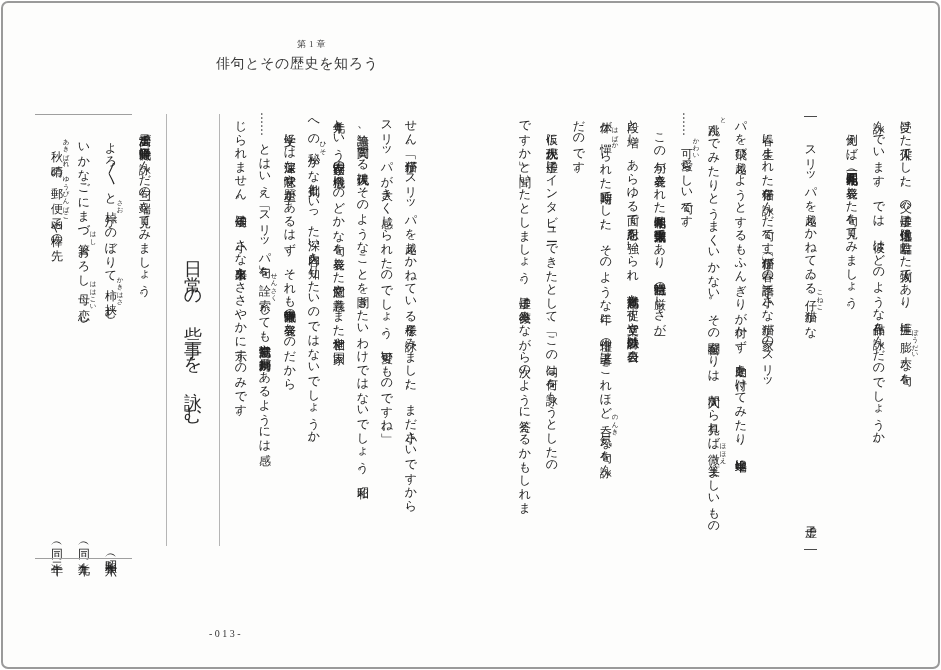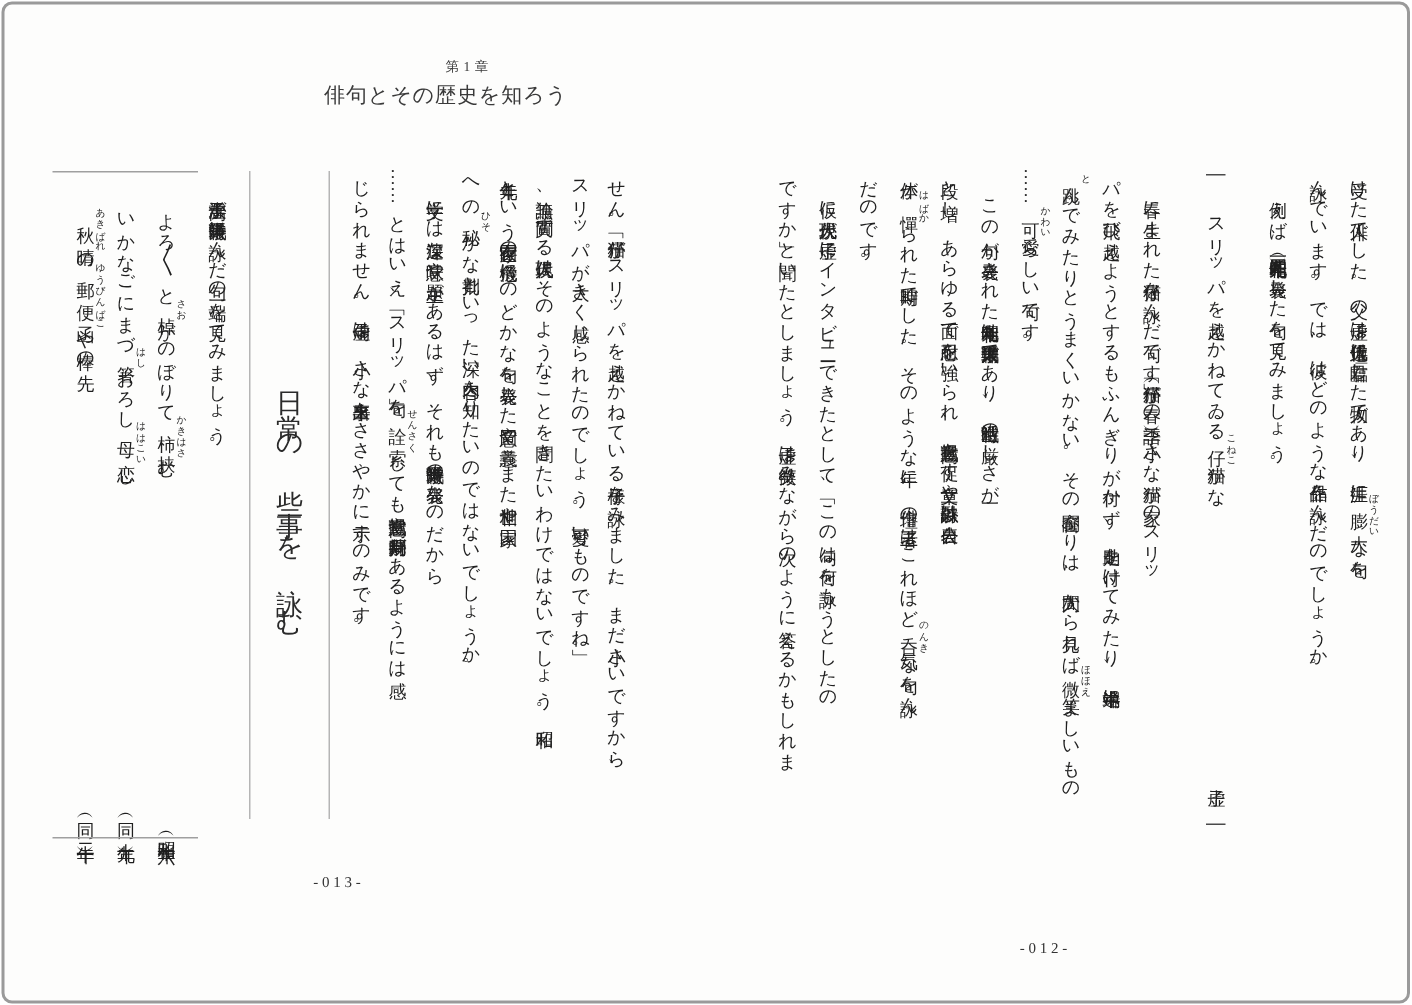--- a/index.html
+++ b/index.html
@@ -54,21 +54,21 @@
     position:relative;height:100%;margin-right:4px;padding:0 5px;line-height:27px;
   }
   .hblock-rule{position:absolute;left:-3px;right:-3px;height:1px;background:#9f9f9f;}
   .hblock-rule.top{top:2px;}
   .hblock-rule.bottom{bottom:5px;}
   p.haiku-item{display:flex;flex-direction:row;margin:0;height:100%;white-space:nowrap;}
   .htext{margin-top:22px;}
   .hdate{margin-top:auto;margin-bottom:7px;font-size:12px;letter-spacing:1px;}
   
   .pagenum{
-    position:absolute;top:583px;transform:translateX(-50%);
+    position:absolute;top:628px;transform:translateX(-50%);
     font-size:10px;letter-spacing:2.5px;color:#333;white-space:nowrap;
   }
   .pagenum.left{left:226px;}
   .pagenum.right{left:697px;margin-top:44px;}
 </style>
 </head>
 <body>
 
 <div class="frame"></div>
 

